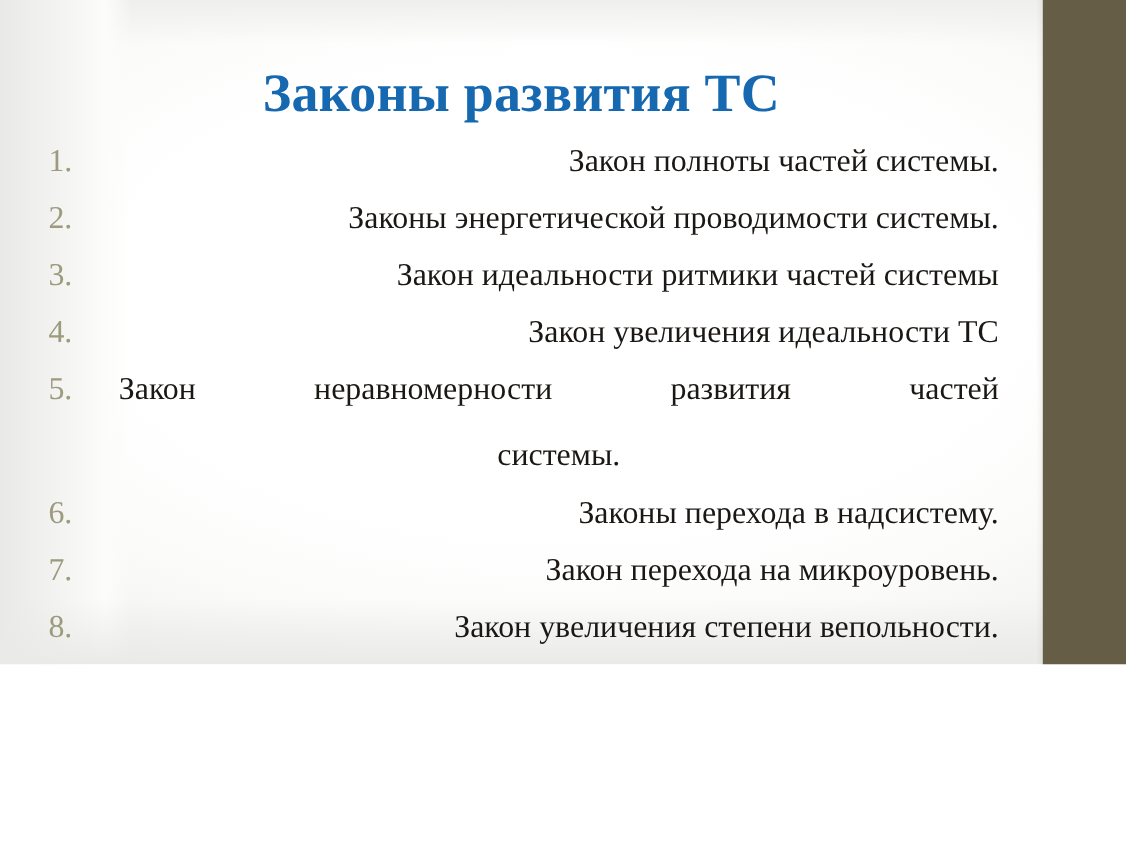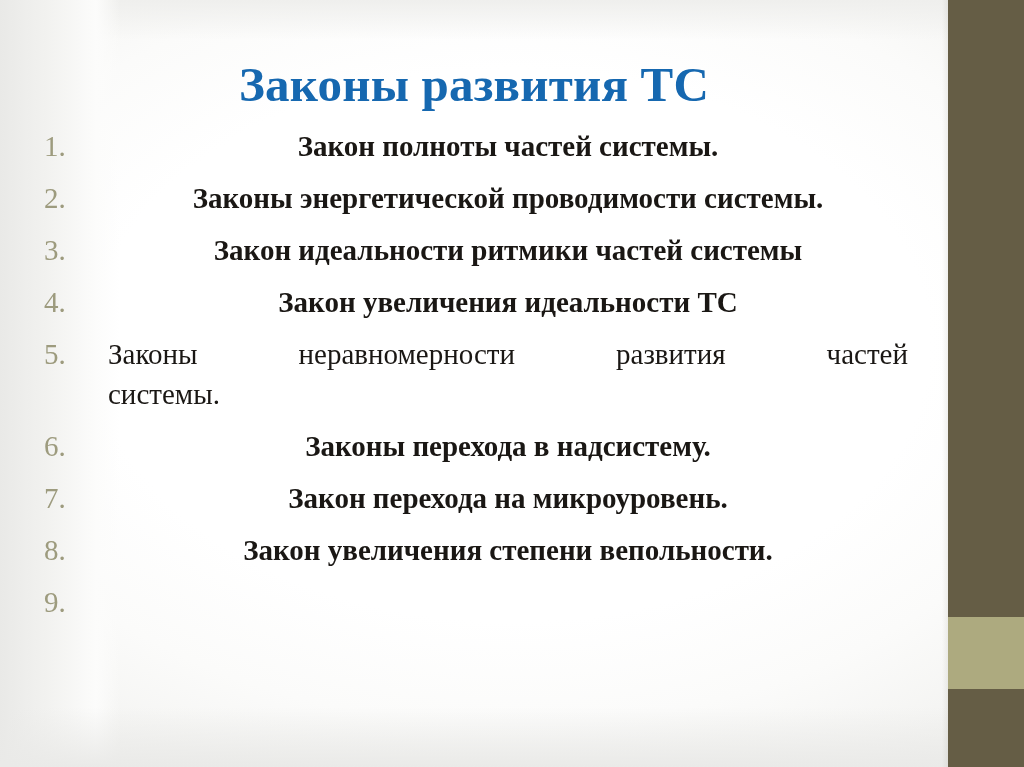--- a/index.html
+++ b/index.html
@@ -4,21 +4,21 @@
 <style>
   html, body {
     margin: 0;
     padding: 0;
     background: #ffffff;
   }
 
   .slide {
     position: relative;
     width: 1024px;
-    height: 767px;
+    height: 604px;
     overflow: hidden;
     background: #ffffff;
     font-family: "Liberation Serif", "DejaVu Serif", serif;
   }
 
   
   .slide-bg {
     position: absolute;
     inset: 0;
     background:
@@ -116,22 +116,21 @@
     padding-left: 68px;
     margin-bottom: 12px;
     color: #1a1714;
     font-size: 29px;
     line-height: 1.38;
     text-align: justify;
     text-justify: inter-word;
   }
 
   .law-item.single {
-    text-align: center;
-    font-weight: bold;
+    text-align: right;
   }
 
   .law-item::before {
     counter-increment: lawnum;
     content: counter(lawnum) ".";
     position: absolute;
     left: 4px;
     top: 0;
     width: 46px;
     text-align: left;
@@ -141,21 +140,22 @@
   }
 
   
   .law-item .line-a {
     display: block;
     text-align: justify;
     text-align-last: justify;
   }
   .law-item .line-b {
     display: block;
-    text-align: left;
+    text-align: center;
+    margin-top: 20px;
   }
 </style>
 </head>
 <body>
 
 <div class="slide">
 
   <div class="slide-bg"></div>
   <div class="slide-bg-edge-top"></div>
   <div class="slide-bg-edge-left"></div>
@@ -183,21 +183,21 @@
 
       <li class="law-item single">
         <span>Закон идеальности ритмики частей системы</span>
       </li>
 
       <li class="law-item single">
         <span>Закон увеличения идеальности ТС</span>
       </li>
 
       <li class="law-item">
-        <span class="line-a">Законы неравномерности развития частей</span>
+        <span class="line-a">Закон неравномерности развития частей</span>
         <span class="line-b">системы.</span>
       </li>
 
       <li class="law-item single">
         <span>Законы перехода в надсистему.</span>
       </li>
 
       <li class="law-item single">
         <span>Закон перехода на микроуровень.</span>
       </li>

